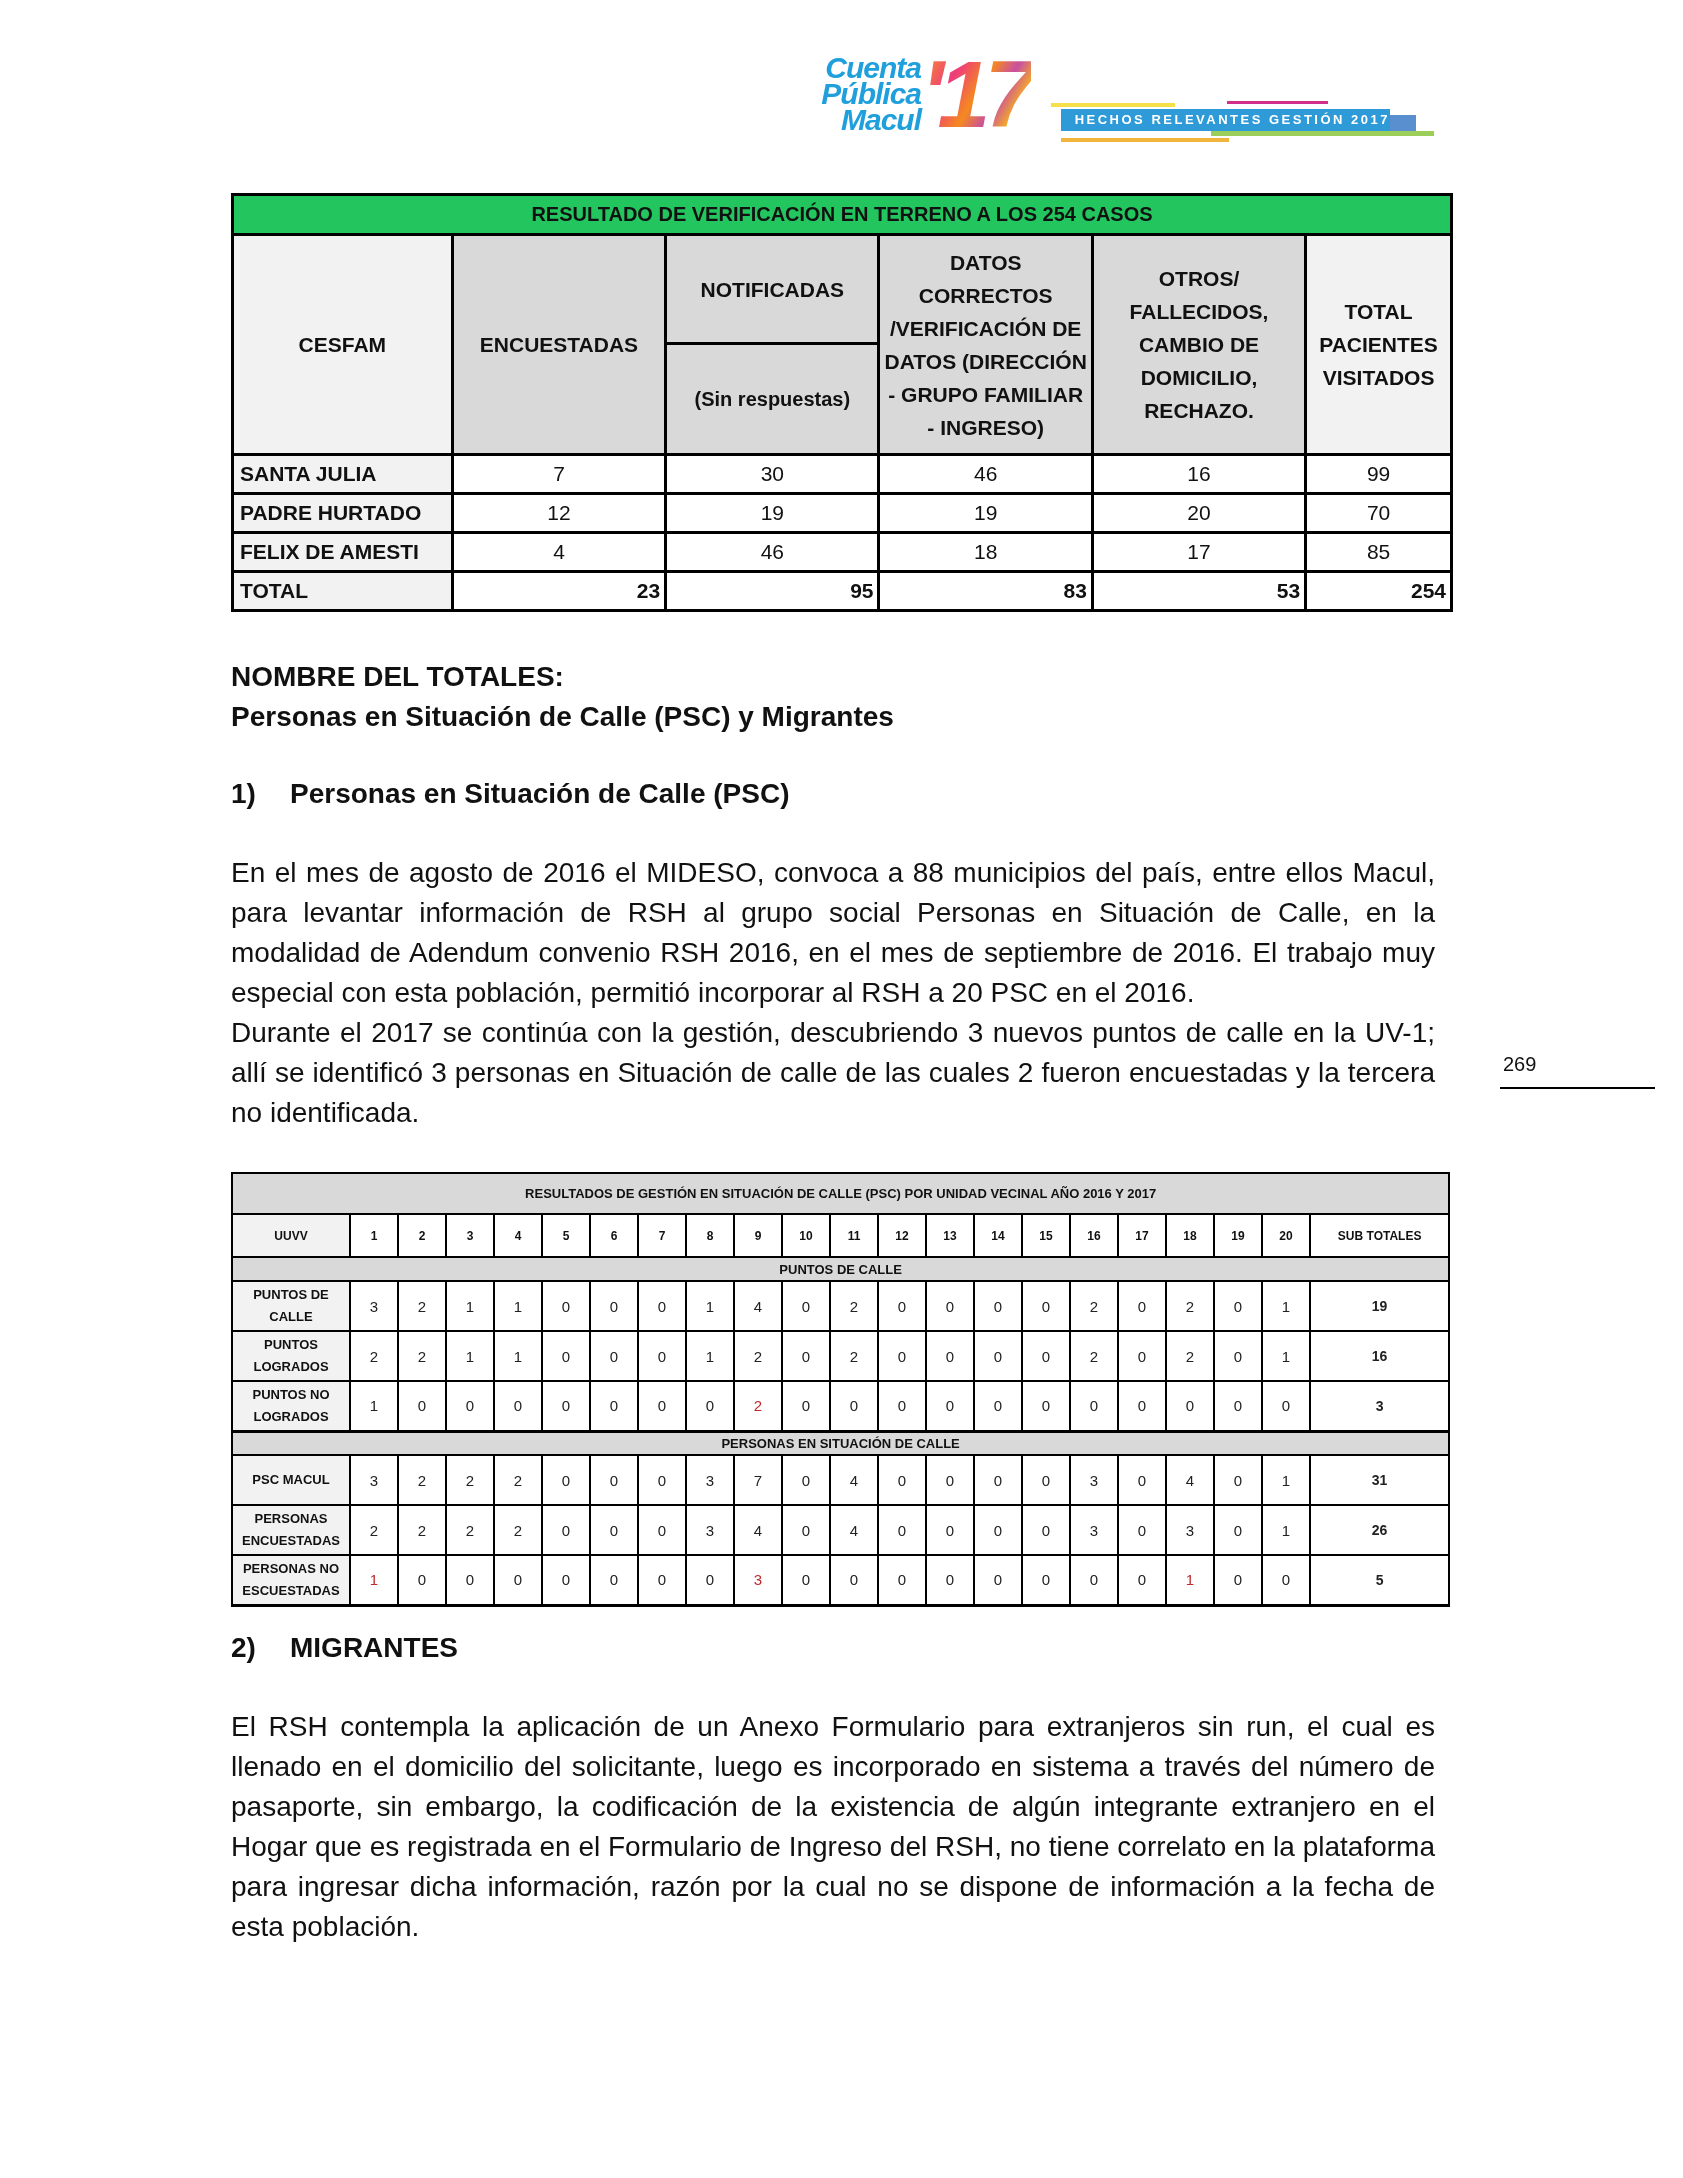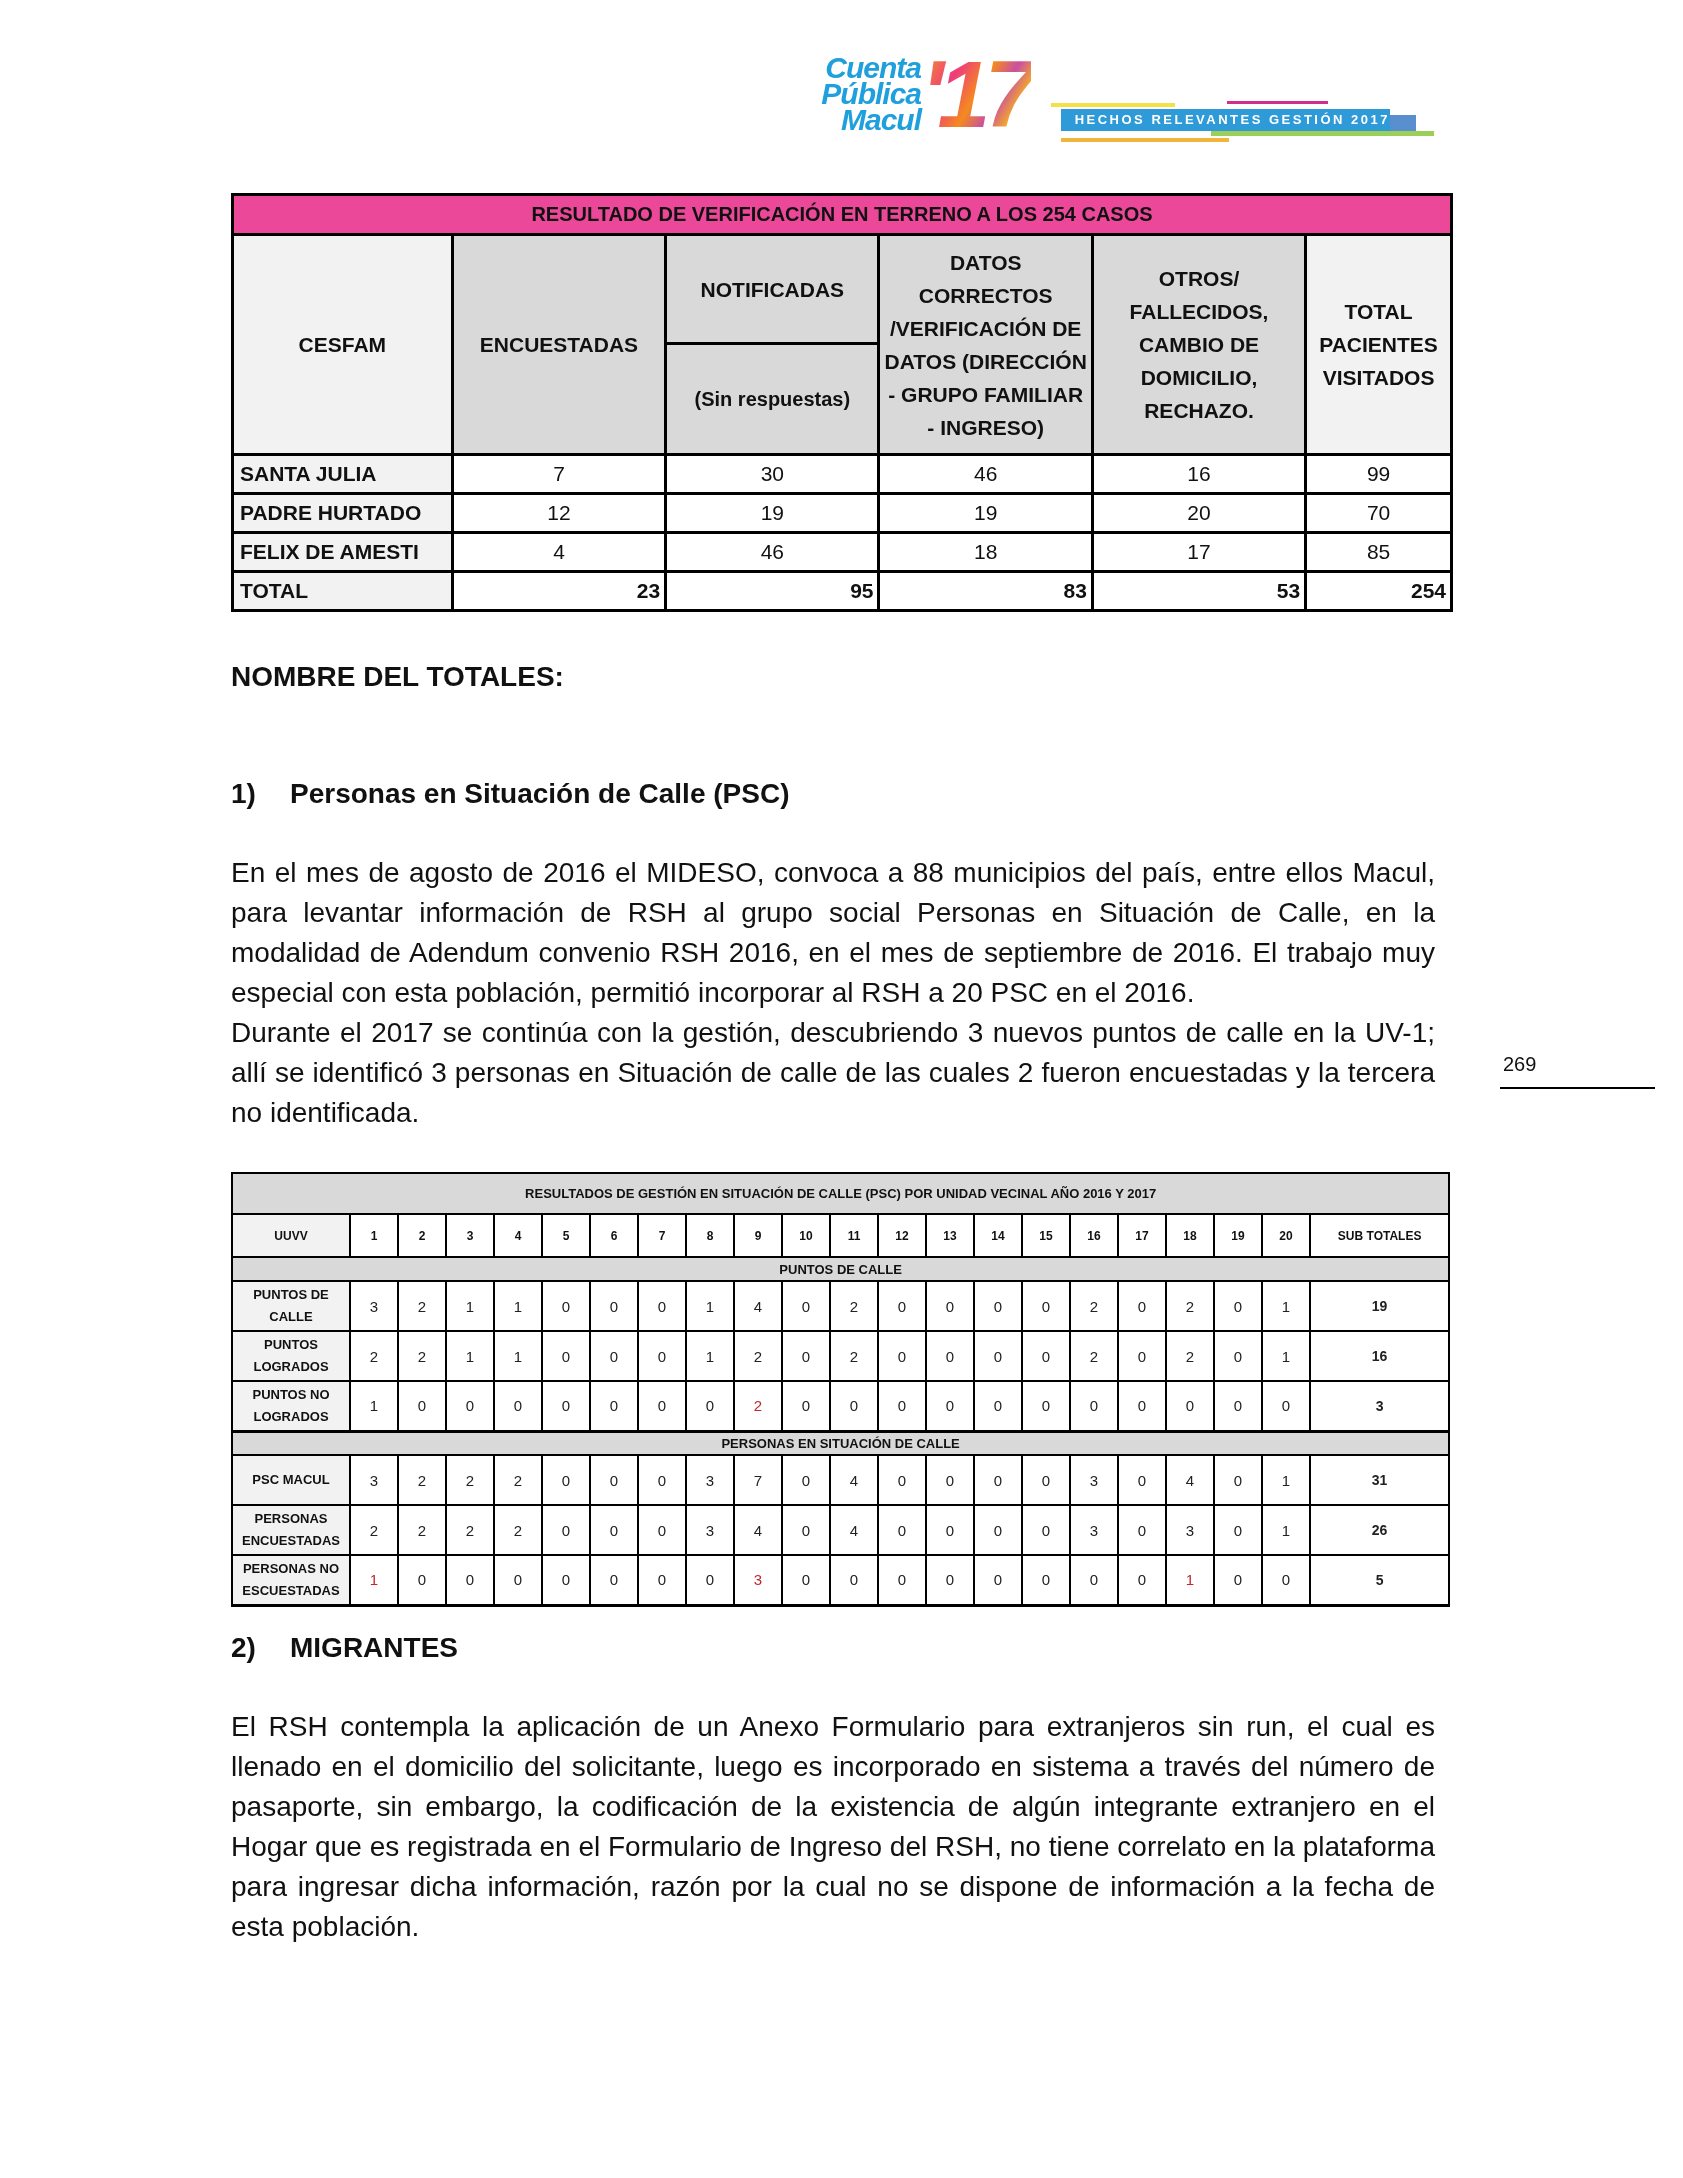--- a/index.html
+++ b/index.html
@@ -19,21 +19,21 @@
   .banner .bar-blue { position: absolute; left: 10px; top: 6px; width: 329px; height: 22px; background: #2e9ad8; }
   .banner .bar-blue2 { position: absolute; left: 339px; top: 12px; width: 26px; height: 16px; background: #5a8fcf; }
   .banner .bar-green { position: absolute; left: 160px; top: 28px; width: 223px; height: 5px; background: #9ccf5a; }
   .banner .bar-orange { position: absolute; left: 10px; top: 35px; width: 168px; height: 4px; background: #f1b43c; }
   .banner-text { position: absolute; left: 10px; top: 6px; width: 329px; height: 22px; line-height: 22px; text-align: right; color: #fff; font-family: "Liberation Sans", sans-serif; font-weight: 700; font-size: 13px; letter-spacing: 2.5px; }
 
   
   table { border-collapse: collapse; }
   .t1 { position: absolute; left: 231px; top: 193px; width: 1222px; font-size: 21px; }
   .t1 td, .t1 th { border: 3px solid #000; padding: 0 4px; text-align: center; font-weight: 700; }
-  .t1 .title td { background: #ec4899; height: 40px; font-size: 20px; }
+  .t1 .title td { background: #22c55e; height: 40px; font-size: 20px; }
   .t1 .hdr th { background: #d9d9d9; line-height: 33px; font-size: 21px; }
   .t1 .hdr th.light { background: #f2f2f2; }
   .t1 .hdr th.sub-top { height: 109px; }
   .t1 .hdr th.sub-bot { height: 111px; font-size: 20px; }
   .t1 tbody td { height: 39px; font-weight: 400; font-size: 21px; }
   .t1 tbody td.name { text-align: left; font-weight: 700; background: #f2f2f2; padding-left: 6px; }
   .t1 tbody tr.total td { font-weight: 700; text-align: right; }
   .t1 tbody tr.total td.name { text-align: left; }
 
   
@@ -138,20 +138,21 @@
       <td>95</td>
       <td>83</td>
       <td>53</td>
       <td>254</td>
     </tr>
   </tbody>
 </table>
 
 <div class="block h-prog">
   <div>NOMBRE DEL TOTALES:</div>
+  <div>Personas en Situación de Calle (PSC) y Migrantes</div>
 </div>
 
 <div class="block h-sec" style="top:774px;">
   <span class="num">1)</span><span>Personas en Situación de Calle (PSC)</span>
 </div>
 
 <div class="block para" style="top:853px;">
   <p>En el mes de agosto de 2016 el MIDESO, convoca a 88 municipios del país, entre ellos Macul, para levantar información de RSH al grupo social Personas en Situación de Calle, en la modalidad de Adendum convenio RSH 2016, en el mes de septiembre de 2016. El trabajo muy especial con esta población, permitió incorporar al RSH a 20 PSC en el 2016.</p>
   <p>Durante el 2017 se continúa con la gestión, descubriendo 3 nuevos puntos de calle en la UV-1; allí se identificó 3 personas en Situación de calle de las cuales 2 fueron encuestadas y la tercera no identificada.</p>
 </div>

